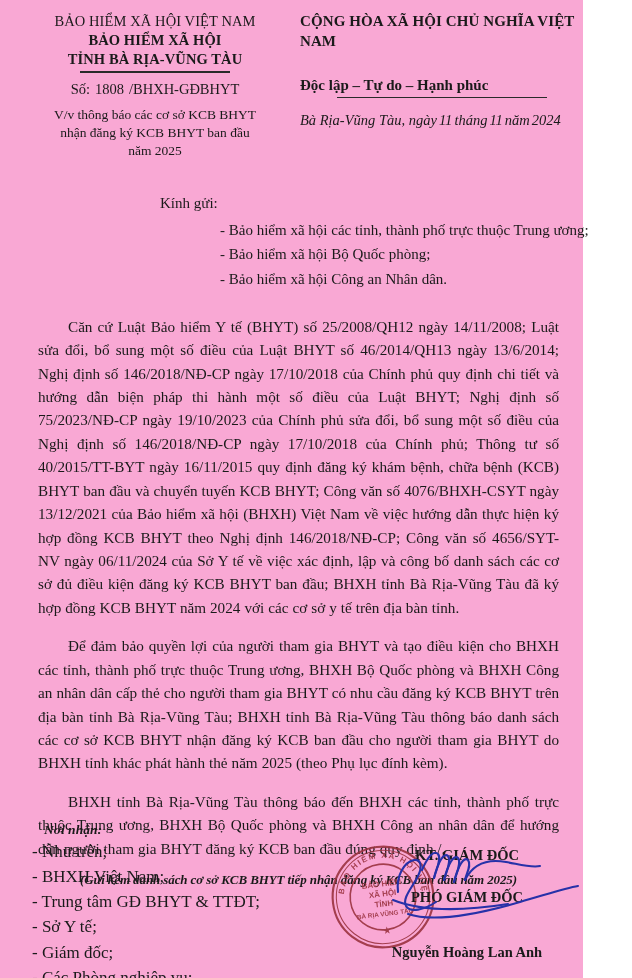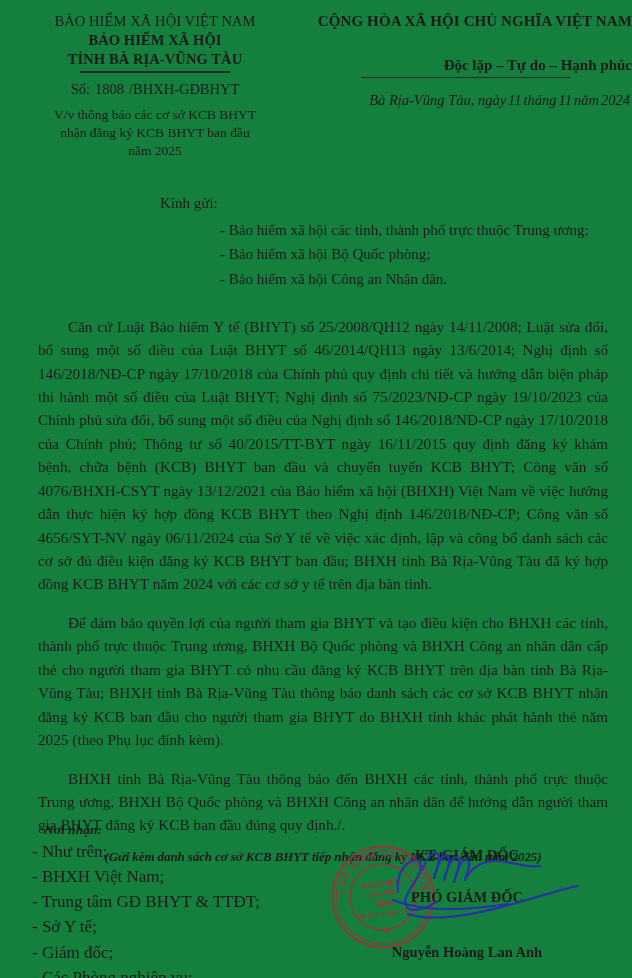--- a/index.html
+++ b/index.html
@@ -11,39 +11,39 @@
     width: 632px;
     height: 978px;
     position: relative;
     overflow: hidden;
     font-family: "Liberation Serif", "DejaVu Serif", serif;
     color: #1a1a1a;
     -webkit-font-smoothing: antialiased;
   }
   .page {
     position: relative;
-    width: 632px;
+    width: 583px;
     height: 978px;
-    background: #15803d;
+    background: #f9a8d4;
   }
 
   
   .header {
     display: flex;
     flex-direction: row;
     padding-top: 12px;
   }
   .hdr-left {
     width: 290px;
     text-align: center;
     padding-left: 10px;
   }
   .hdr-right {
     flex: 1;
-    text-align: right;
+    text-align: left;
   }
   .org-top {
     font-size: 14.5px;
     letter-spacing: .1px;
     line-height: 1.32;
   }
   .org-bold {
     font-weight: bold;
     font-size: 14.5px;
     line-height: 1.32;

